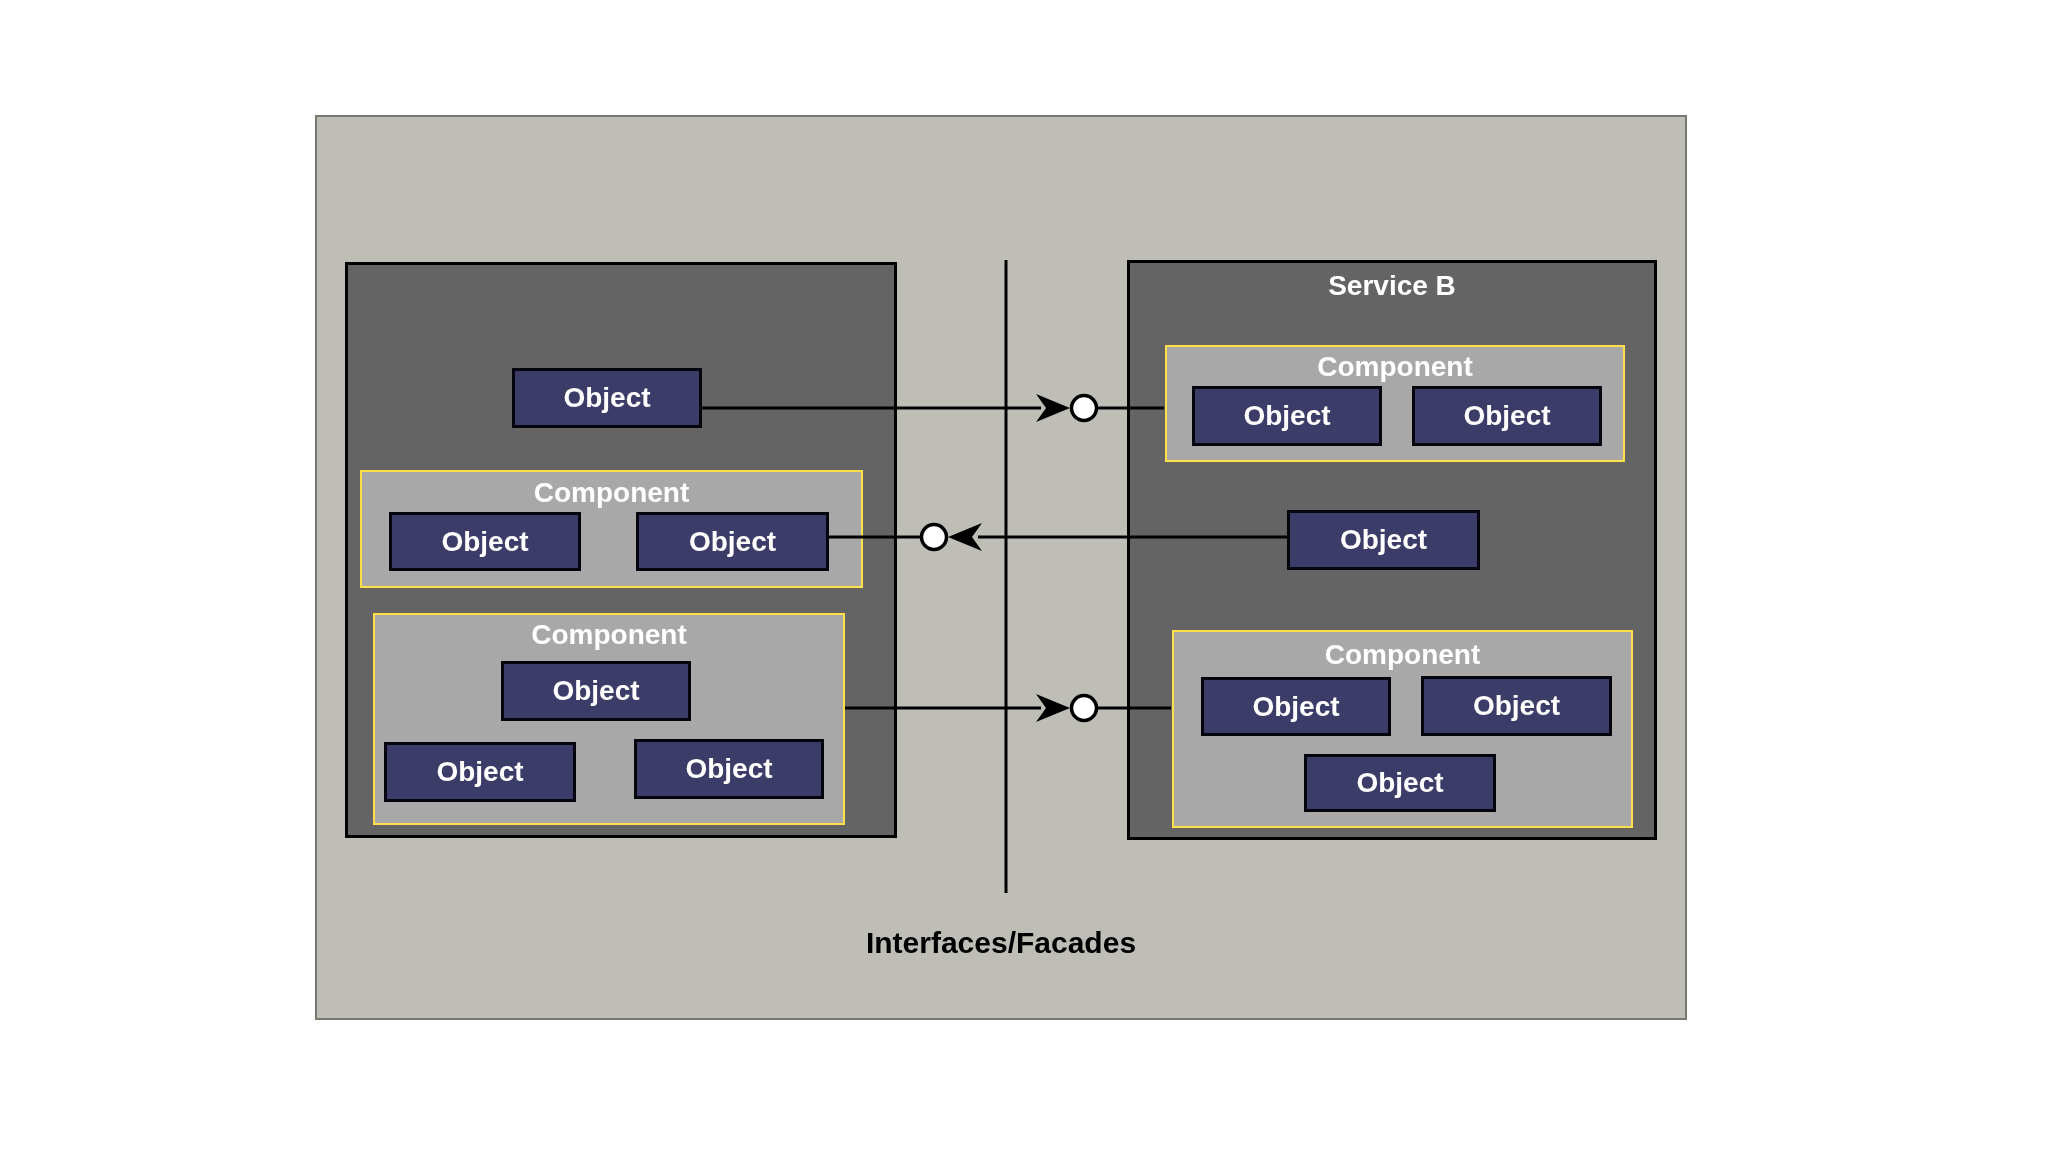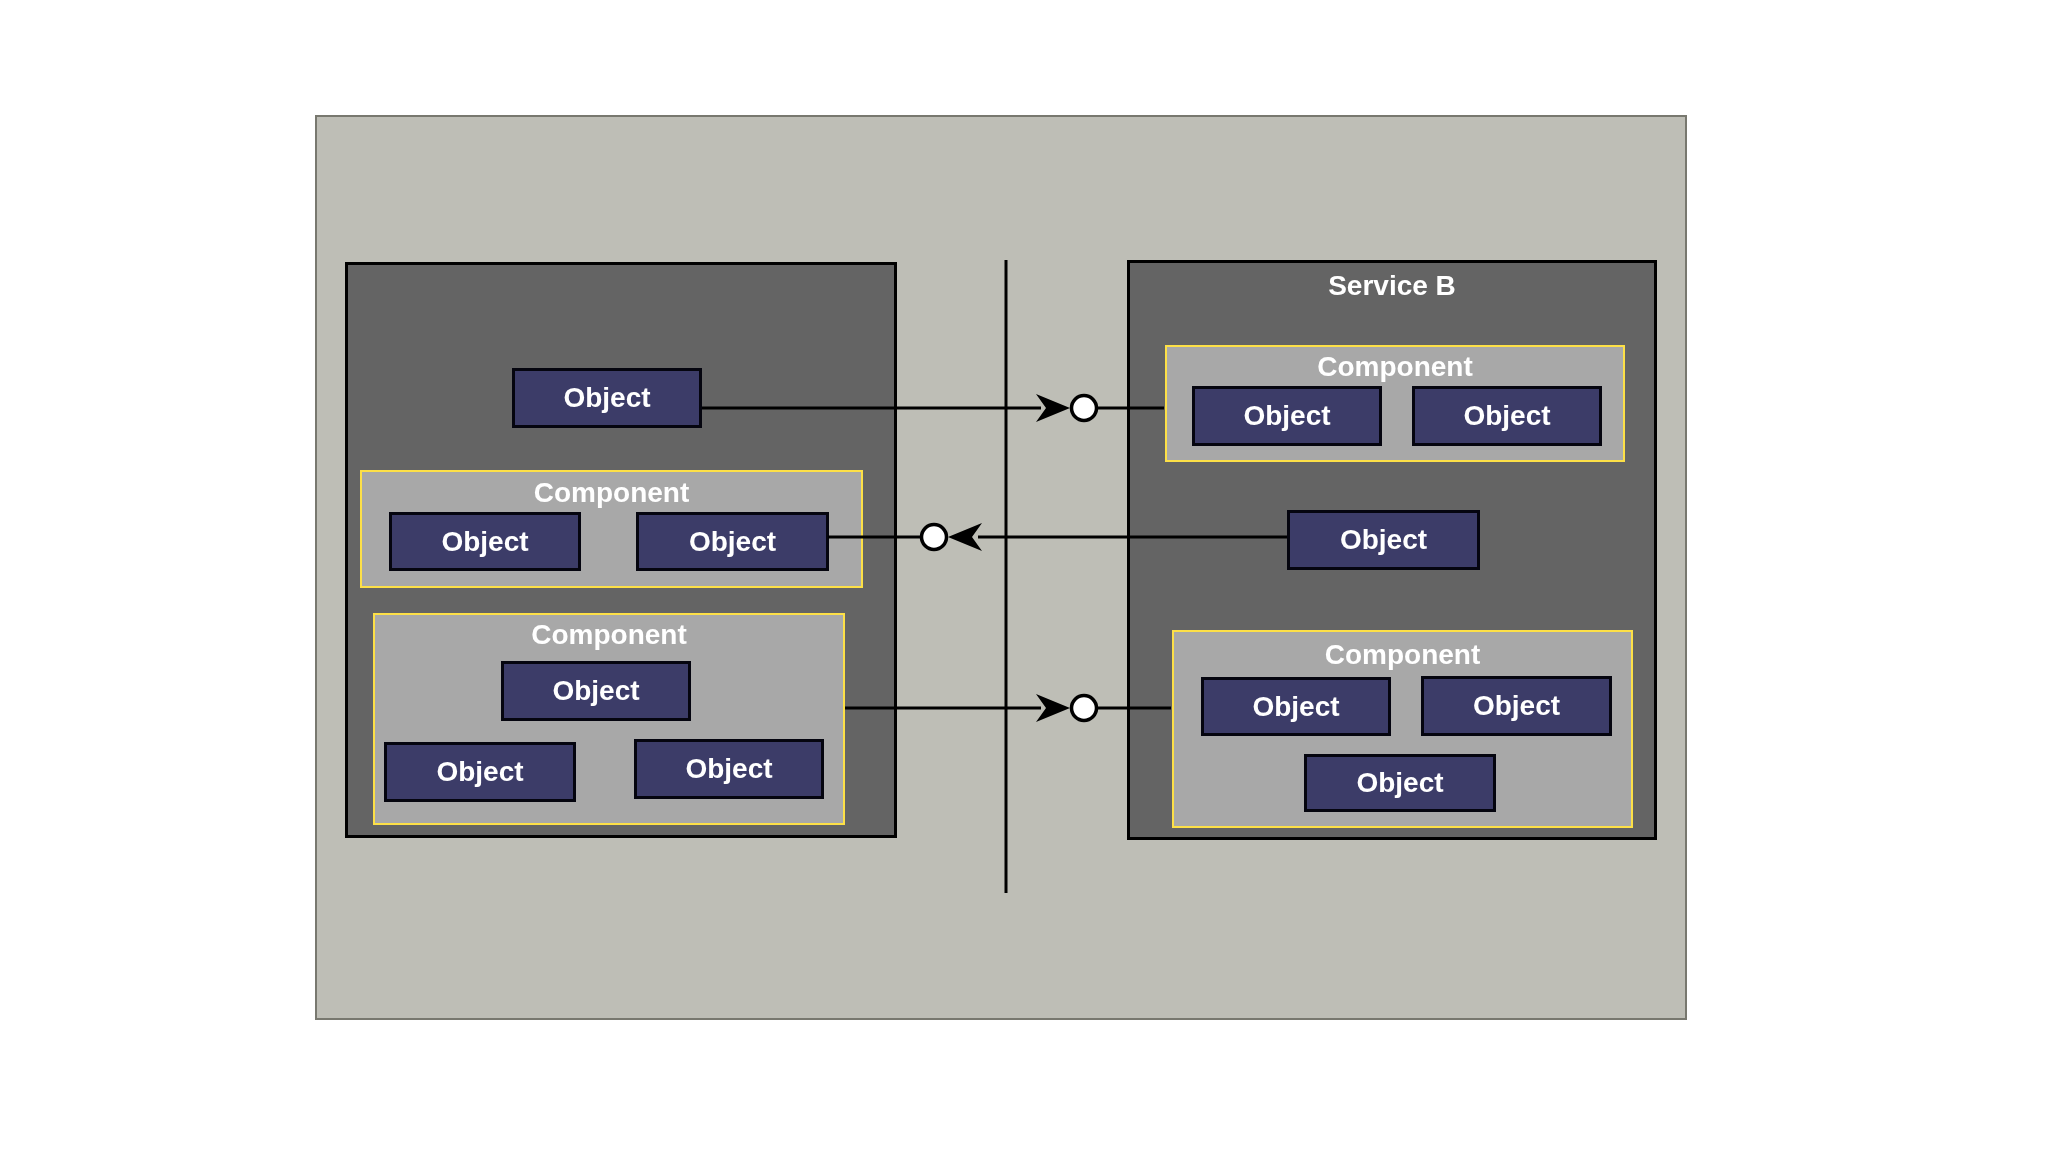--- a/index.html
+++ b/index.html
@@ -93,20 +93,21 @@
     <div class="abs obj" style="left:157px;top:247px;width:193px;height:60px;">Object</div>
 
     <div class="abs component" style="left:42px;top:367px;width:461px;height:198px;">
       <div class="abs component-label" style="top:7px;">Component</div>
       <div class="abs obj" style="left:27px;top:45px;width:190px;height:59px;">Object</div>
       <div class="abs obj" style="left:247px;top:44px;width:191px;height:60px;">Object</div>
       <div class="abs obj" style="left:130px;top:122px;width:192px;height:58px;">Object</div>
     </div>
   </div>
 
+  <div class="abs footer-label">Interfaces/Facades</div>
 
   <svg class="overlay" viewBox="0 0 2048 1152">
 
     <line x1="1006" y1="260" x2="1006" y2="893" class="conn-line"></line>
 
     <g>
       <line x1="702" y1="408" x2="1041" y2="408" class="conn-line"></line>
       <polygon points="1070,408 1036,394 1046,408 1036,422" class="conn-head"></polygon>
       <circle cx="1084" cy="408" r="12.5" class="conn-ball"></circle>
       <line x1="1098" y1="408" x2="1164" y2="408" class="conn-line"></line>

